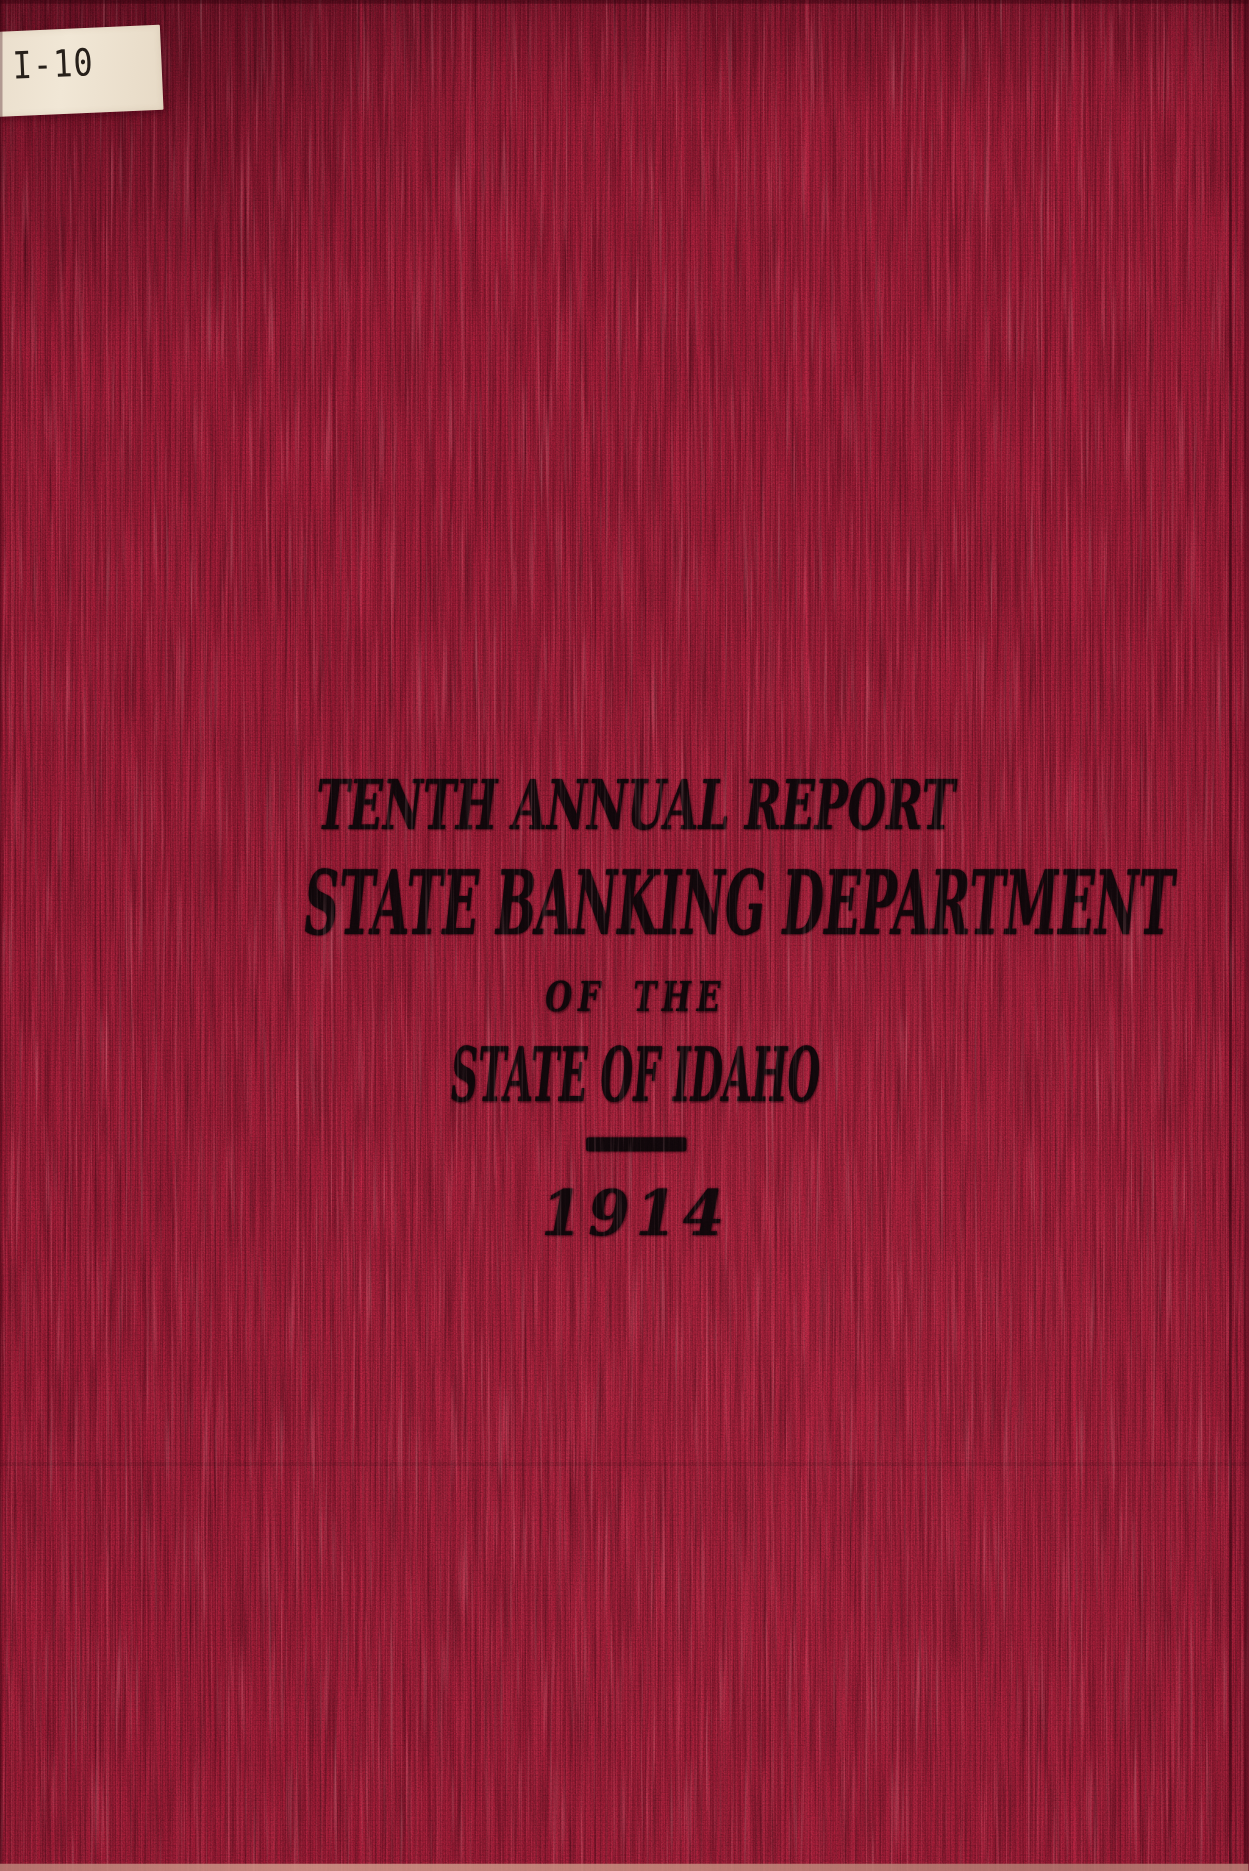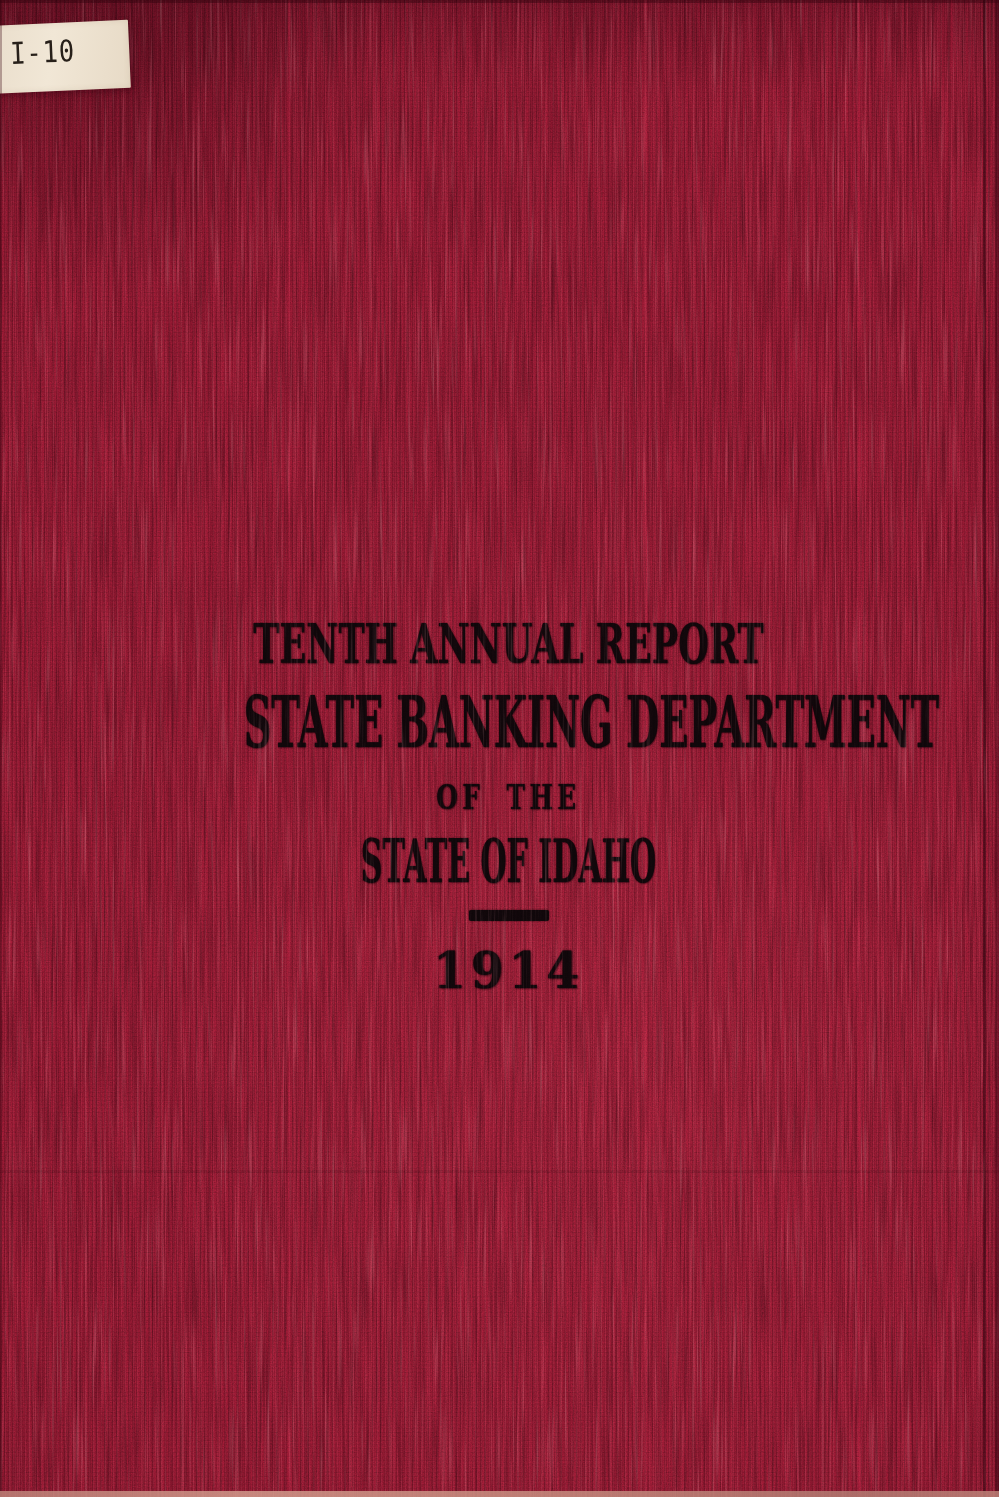--- a/index.html
+++ b/index.html
@@ -72,20 +72,21 @@
     color: var(--label-ink, #27201a);
     transform: scaleX(0.85);
     transform-origin: left center;
   }
 
   
   .title-block {
     position: absolute;
     left: 18px; right: 0; top: 0; bottom: 0;
     z-index: 1;
+    font-style: italic;
   }
   .stamp {
     position: absolute; left: 0; right: 0;
     text-align: center;
     font-family: "DejaVu Serif", serif;
     font-weight: 700;
     line-height: 1;
     color: var(--ink-black, #150a0e);
     text-shadow: 0 0 2px rgba(25,3,10,0.85), 1px 1px 2px rgba(25,3,10,0.45);
     white-space: nowrap;

